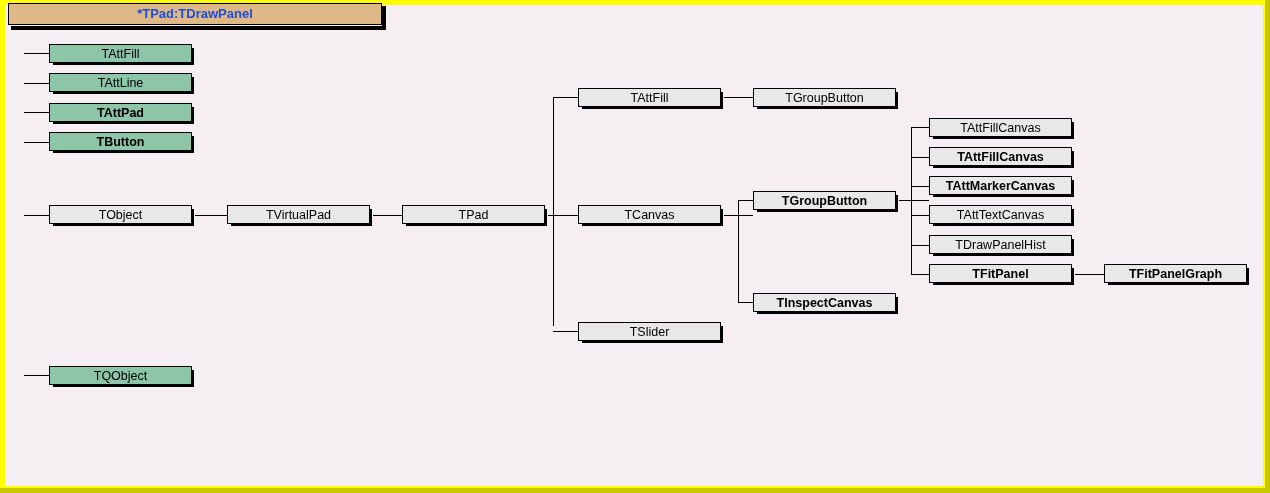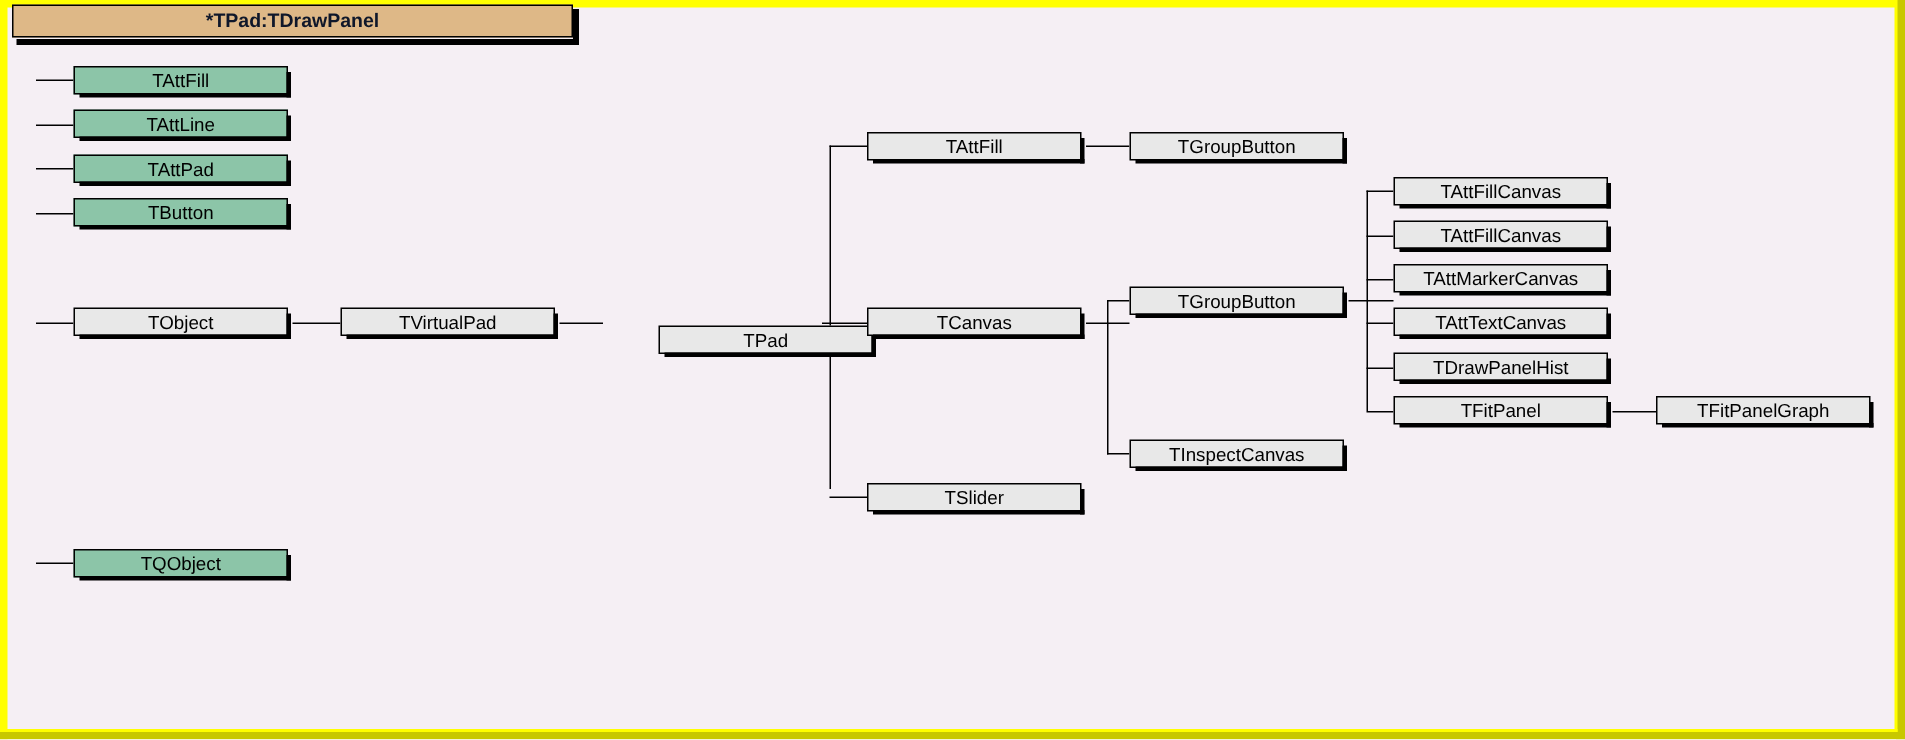--- a/index.html
+++ b/index.html
@@ -23,21 +23,21 @@
   .frame-bot2  {position:absolute;left:0;bottom:5px;width:1265px;height:2px;background:#ffff00;}
 
   
   .titlebar{
     position:absolute;
     left:8px; top:3px;
     width:374px; height:22px;
     background:#deb887;
     border:1px solid #000;
     box-sizing:border-box;
-    color:#0f172a;
+    color:#1d4ed8;
     font-weight:bold;
     font-size:13px;
     line-height:20px;
     text-align:center;
     white-space:nowrap;
   }
   .titlebar-shadow{
     position:absolute;
     left:11px; top:26px;
     width:374px; height:4px;
@@ -57,21 +57,21 @@
     border:1px solid #000;
     background:#e8e8e8;
     color:#000;
     font-size:12.5px;
     line-height:18px;
     text-align:center;
     white-space:nowrap;
     z-index:5;
   }
   .node.green{background:#8cc5a8;}
-  .node.bold{font-weight:normal;padding-left:24px;}
+  .node.bold{font-weight:bold;padding-left:24px;}
   .node .lbl{
     position:absolute;
     left:50%;
     top:50%;
     transform:translate(-50%,-50%);
     white-space:nowrap;
   }
   
   .node::after{
     content:"";
@@ -158,21 +158,21 @@
       </div>
       <div class="node" style="left: 49px; top: 205px; width: 143px; height: 19px;">
         <span class="lbl">TObject</span>
       </div>
       <div class="node green" style="left: 49px; top: 366px; width: 143px; height: 19px;">
         <span class="lbl">TQObject</span>
       </div>
       <div class="node" style="left: 227px; top: 205px; width: 143px; height: 19px; text-align: center;">
         <span class="lbl">TVirtualPad</span>
       </div>
-      <div class="node" style="left: 402px; top: 217px; width: 143px; height: 19px; margin-left: 37px;">
+      <div class="node" style="left: 402px; top: 205px; width: 143px; height: 19px;">
         <span class="lbl">TPad</span>
       </div>
       <div class="node" style="left: 578px; top: 88px; width: 143px; height: 19px;">
         <span class="lbl">TAttFill</span>
       </div>
       <div class="node" style="left: 578px; top: 205px; width: 143px; height: 19px;">
         <span class="lbl">TCanvas</span>
       </div>
       <div class="node" style="left: 578px; top: 322px; width: 143px; height: 19px;">
         <span class="lbl">TSlider</span>

